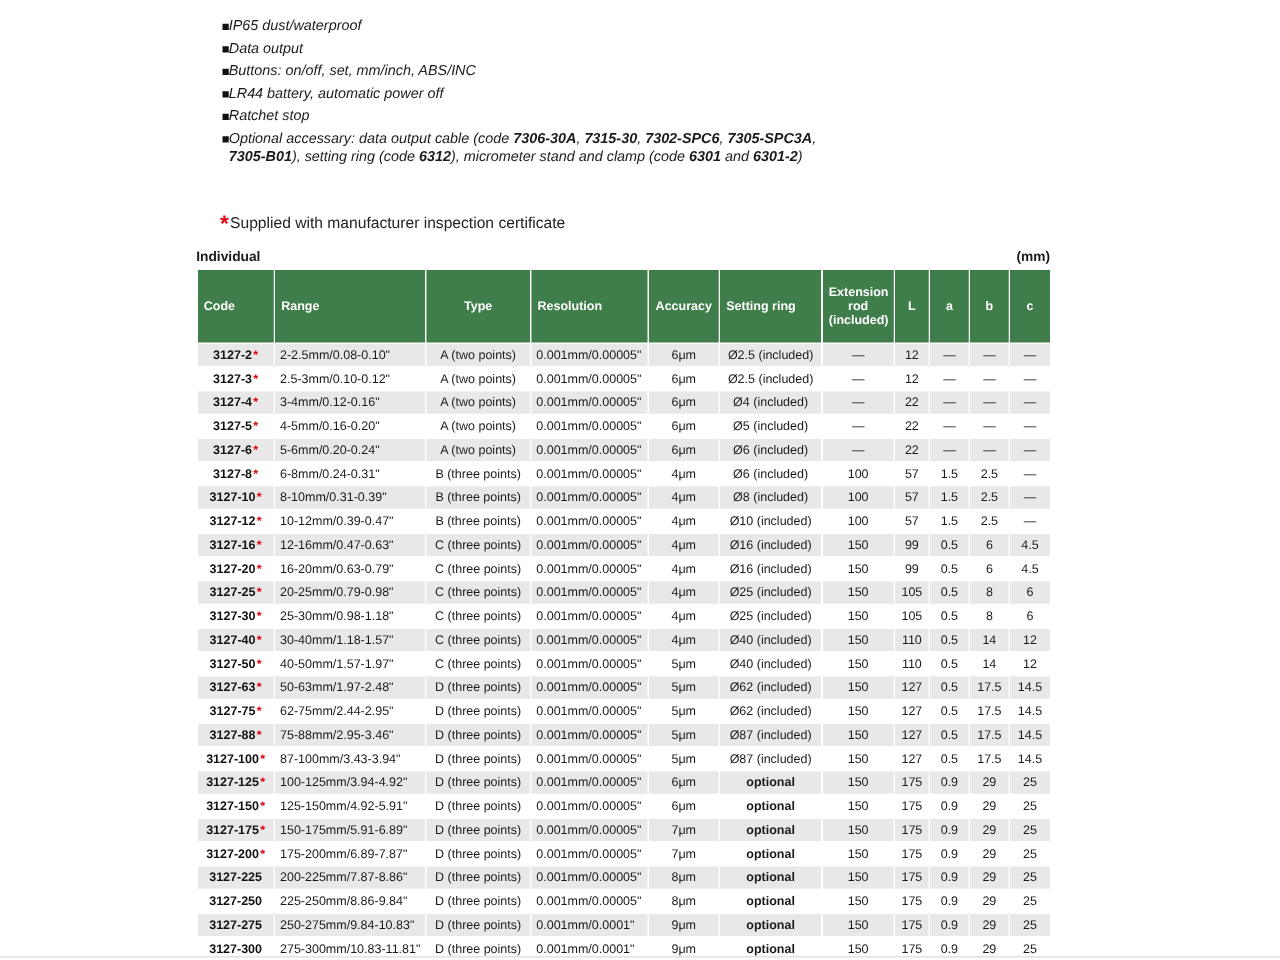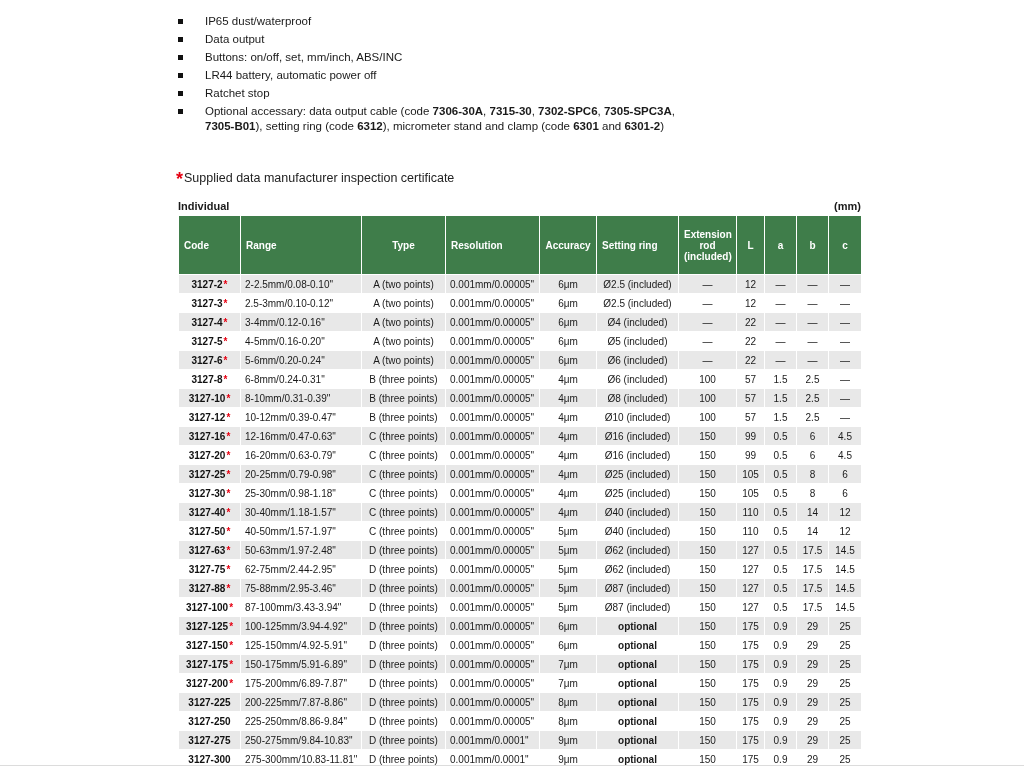--- a/index.html
+++ b/index.html
@@ -12,38 +12,38 @@
     overflow: hidden;
   }
   .page { position: absolute; inset: 0; }
 
   
   .features {
     position: absolute; left: 178px; top: 14px;
     list-style: none; margin: 0; padding: 0;
     width: 500px;
   }
-  .features li { display: flex; gap: 22px; margin: 0 0 3px 0; }
+  .features li { display: flex; gap: 0; margin: 0 0 3px 0; font-style: italic; }
   .bullet {
     flex: none; width: 5px; height: 5px;
     background: #111; margin-top: 5px;
   }
   .feature-text { font-size: 11.5px; line-height: 15px; max-width: 470px; }
 
   
   .cert-note { position: absolute; left: 176px; top: 166px; }
   .cert-star {
     color: var(--red, #e60012);
     font-size: 18px; font-weight: bold;
     position: relative; top: 3px; margin-right: 1px;
   }
   .cert-text { font-size: 12.5px; color: #222; }
 
   
-  .table-block { position: absolute; left: 178px; top: 200px; width: 683px; }
+  .table-block { position: absolute; left: 157px; top: 200px; width: 683px; }
   .table-meta {
     display: flex; justify-content: space-between;
     font-size: 11px; font-weight: bold; margin-bottom: 3px;
   }
 
   table.spec {
     border-collapse: collapse; table-layout: fixed;
     width: 683px;
   }
   table.spec th, table.spec td {
@@ -115,21 +115,21 @@
         <span class="bullet"></span>
         <span class="feature-text"><span>Ratchet stop</span></span>
       </li>
       <li>
         <span class="bullet"></span>
         <span class="feature-text"><span>Optional accessary: data output cable (code </span><span style="font-weight: 700;">7306-30A</span><span>, </span><span style="font-weight: 700;">7315-30</span><span>, </span><span style="font-weight: 700;">7302-SPC6</span><span>, </span><span style="font-weight: 700;">7305-SPC3A</span><span>, </span><span style="font-weight: 700;">7305-B01</span><span>), setting ring (code </span><span style="font-weight: 700;">6312</span><span>), micrometer stand and clamp (code </span><span style="font-weight: 700;">6301</span><span> and </span><span style="font-weight: 700;">6301-2</span><span>)</span></span>
       </li>
     </ul>
 
   <div class="cert-note">
-    <span class="cert-star">*</span><span class="cert-text">Supplied data manufacturer inspection certificate</span>
+    <span class="cert-star">*</span><span class="cert-text">Supplied with manufacturer inspection certificate</span>
   </div>
 
   <div class="table-block">
     <div class="table-meta">
       <span>Individual</span>
       <span>(mm)</span>
     </div>
     <table class="spec">
       <thead>
           <tr>

